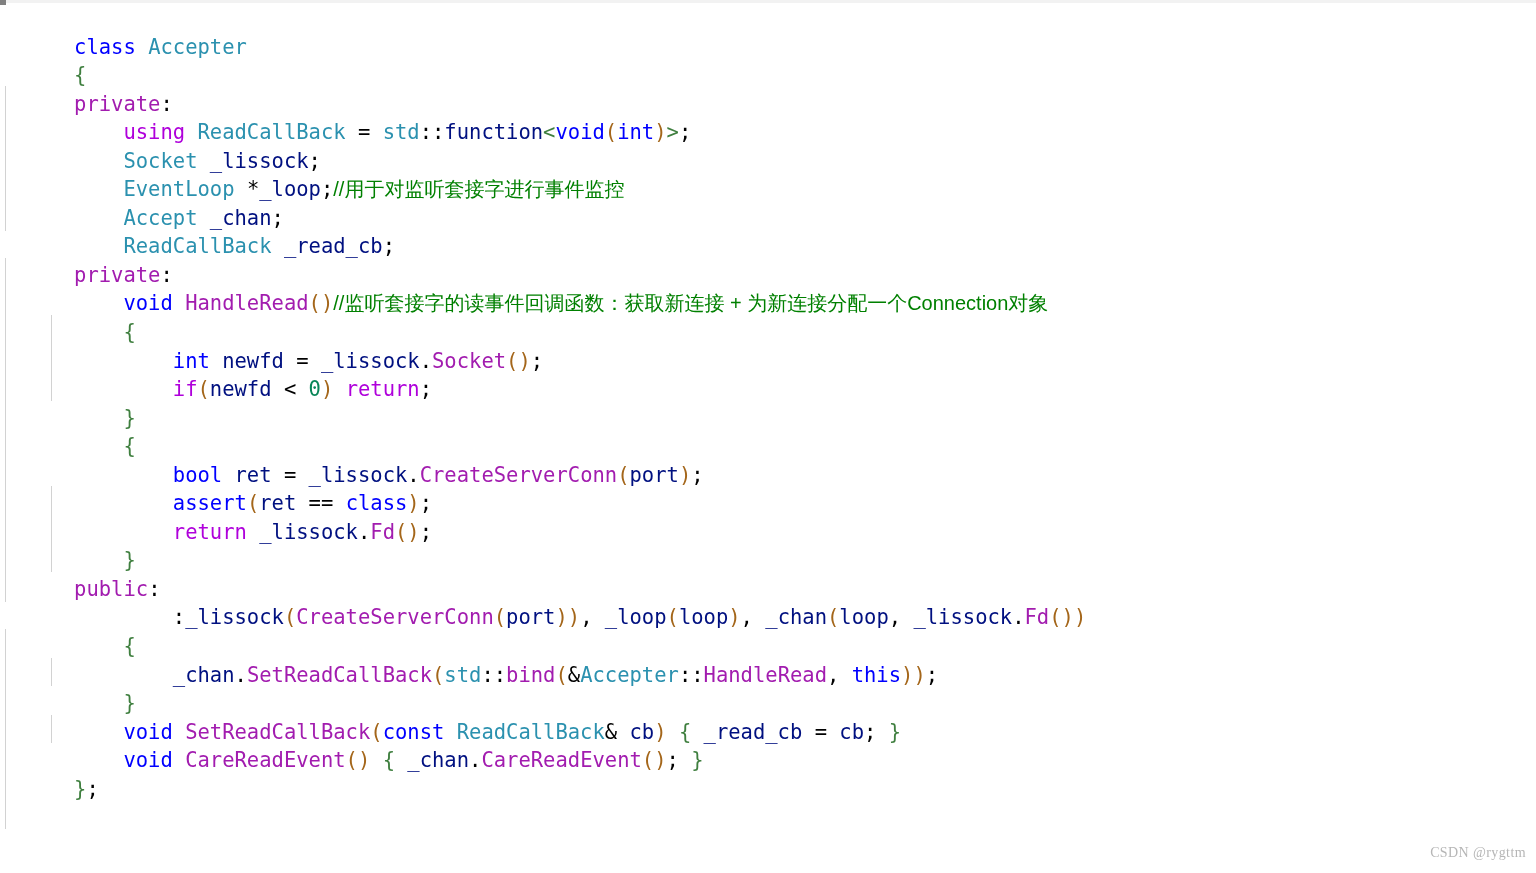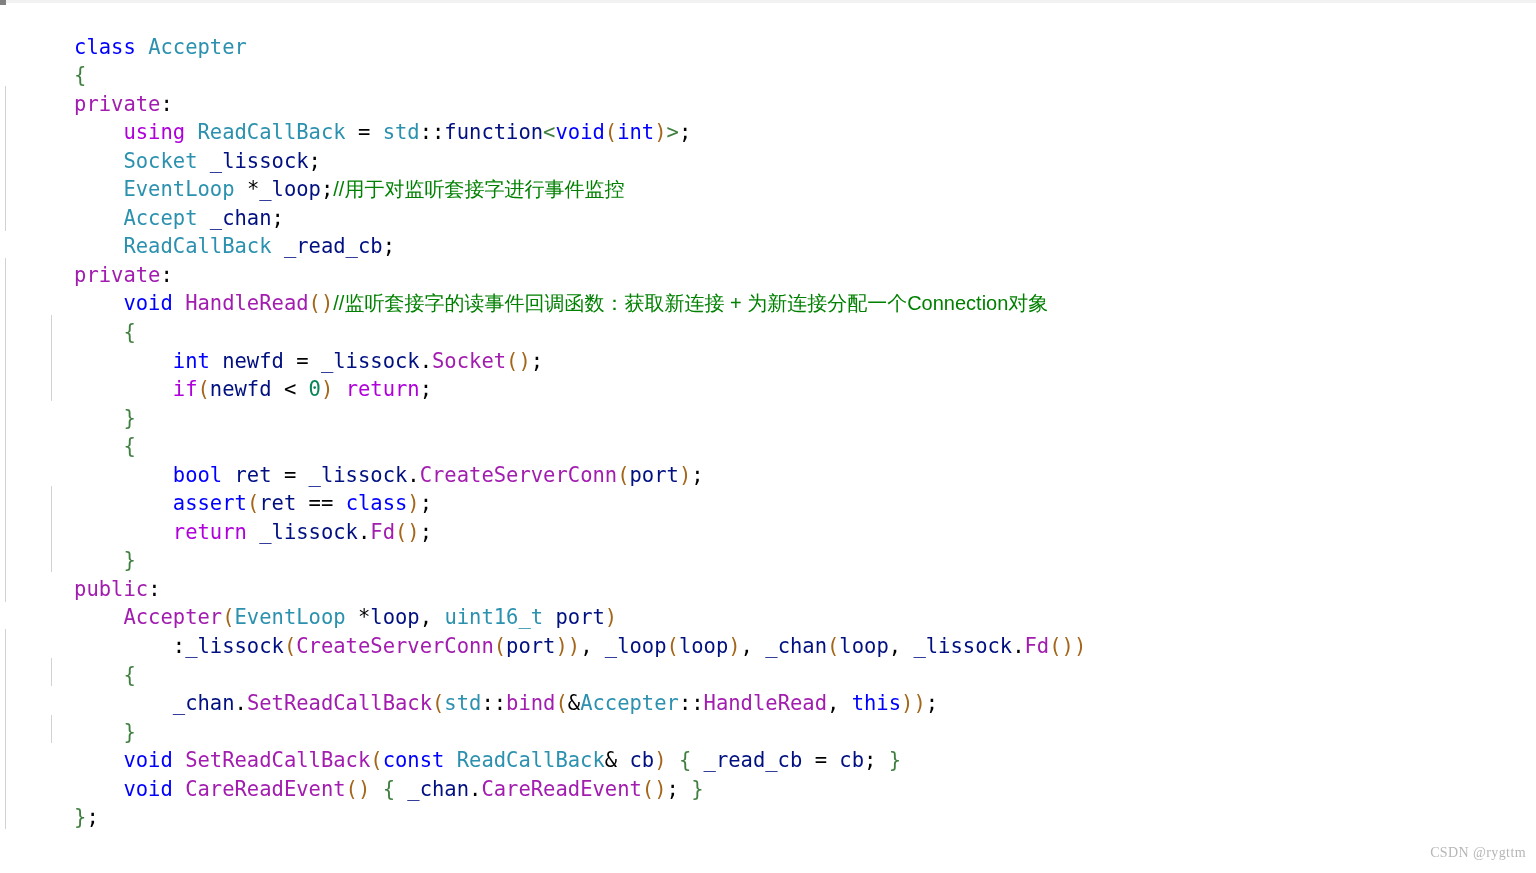--- a/index.html
+++ b/index.html
@@ -185,23 +185,20 @@
     </div>
 
     <div class="line">
       <span class="plain">    </span><span class="brace">}</span>
     </div>
 
     <div class="line">
       <span class="access">public</span><span class="op">:</span>
     </div>
 
-    <div class="line">
-      <span class="plain">    </span><span class="fn">Accepter</span><span class="paren">(</span><span class="type">EventLoop</span><span class="plain"> </span><span class="op">*</span><span class="var">loop</span><span class="op">,</span><span class="plain"> </span><span class="type">uint16_t</span><span class="plain"> </span><span class="var">port</span><span class="paren">)</span>
-    </div>
 
     <div class="line">
       <span class="plain">        </span><span class="op">:</span><span class="var">_lissock</span><span class="paren">(</span><span class="fn">CreateServerConn</span><span class="paren">(</span><span class="var">port</span><span class="paren">))</span><span class="op">,</span><span class="plain"> </span><span class="var">_loop</span><span class="paren">(</span><span class="var">loop</span><span class="paren">)</span><span class="op">,</span><span class="plain"> </span><span class="var">_chan</span><span class="paren">(</span><span class="var">loop</span><span class="op">,</span><span class="plain"> </span><span class="var">_lissock</span><span class="op">.</span><span class="fn">Fd</span><span class="paren">())</span>
     </div>
 
     <div class="line">
       <span class="plain">    </span><span class="brace">{</span>
     </div>
 
     <div class="line">

